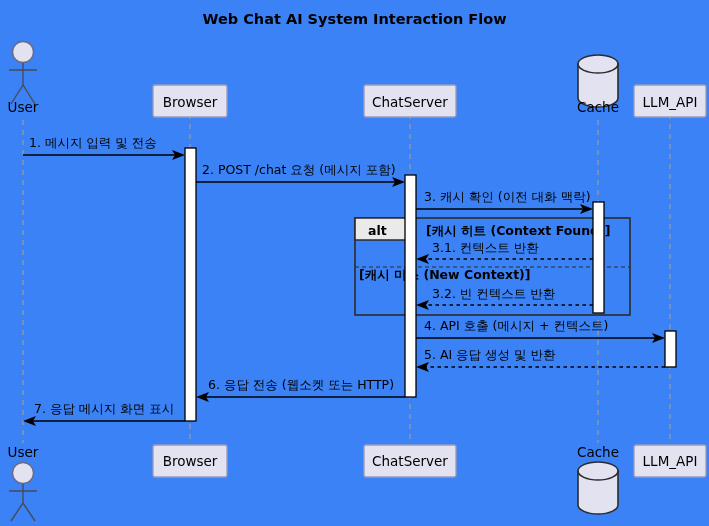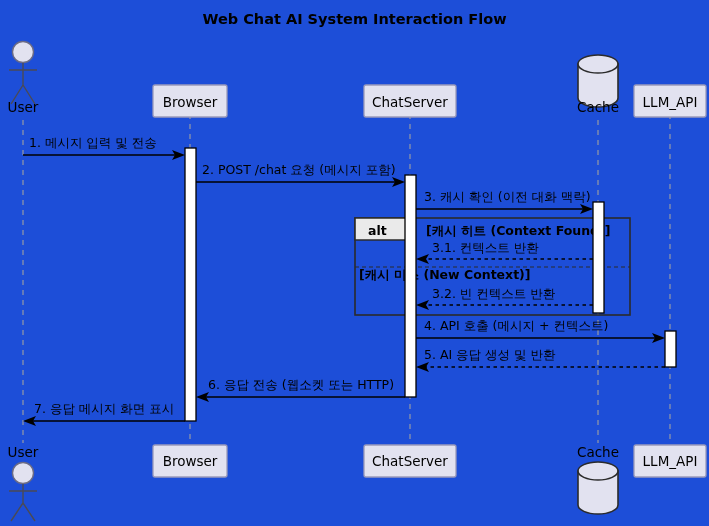--- a/index.html
+++ b/index.html
@@ -8,21 +8,21 @@
     background: #FFFFFF;
   }
   body {
     font-family: "DejaVu Sans", "Liberation Sans", sans-serif;
   }
   #diagram-root {
     position: relative;
     width: 709px;
     height: 526px;
     overflow: hidden;
-    background: #1d4ed8;
+    background: #3b82f6;
   }
   #diagram-svg {
     position: absolute;
     top: 0;
     left: 0;
     width: 709px;
     height: 526px;
   }
   .dtitle {
     font-family: "DejaVu Sans", "Liberation Sans", sans-serif;

